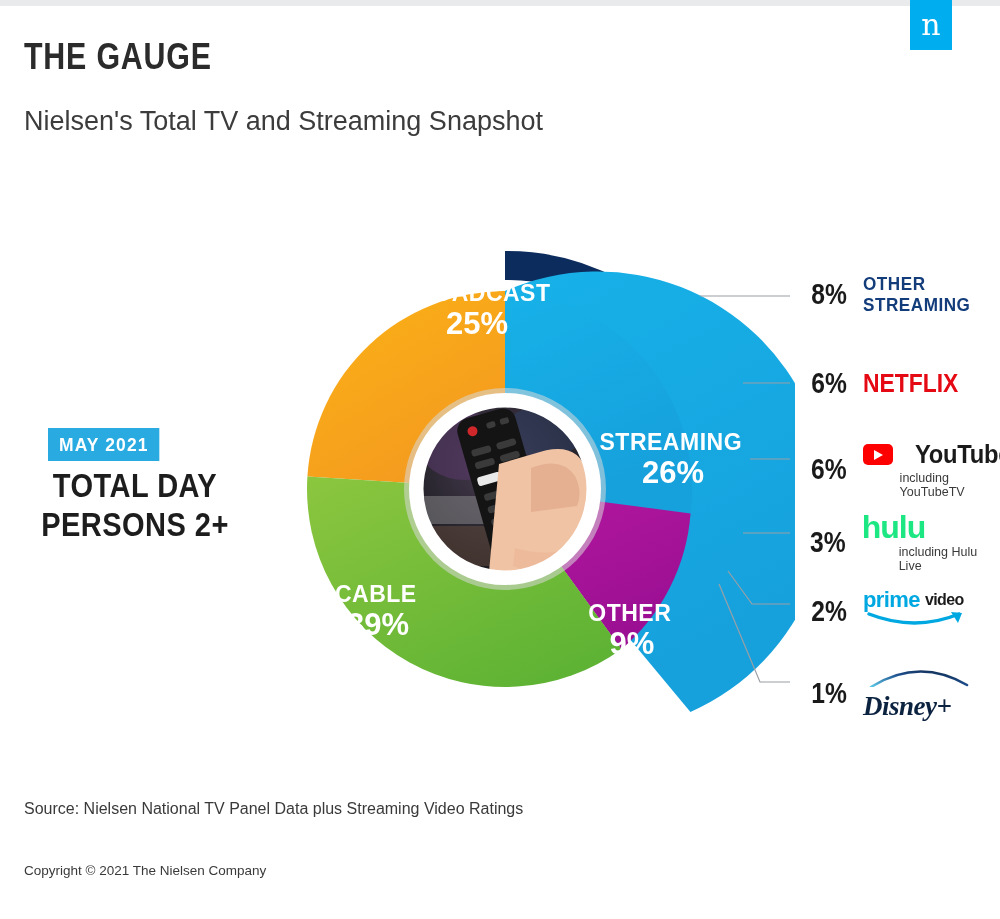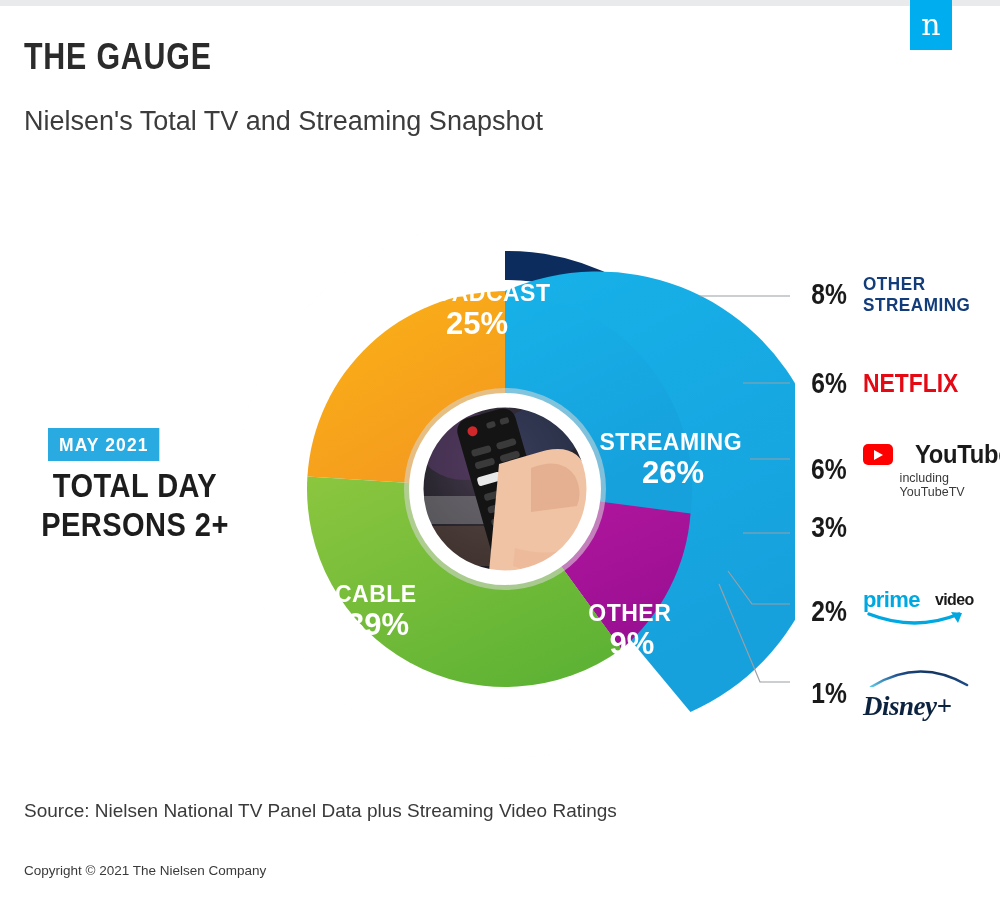--- a/index.html
+++ b/index.html
@@ -23,21 +23,21 @@
     font-size:37px;font-weight:bold;letter-spacing:1px;
     color:#2b2b2b;
     transform:scaleX(0.82);transform-origin:left center;
   }
   .subtitle{
     position:absolute;left:24px;top:106px;
     font-size:27px;color:#3c3c3c;font-weight:normal;
   }
   .source{
     position:absolute;left:24px;top:800px;
-    font-size:19px;color:#3a3a3a;
+    font-size:16px;color:#3a3a3a;
   }
   .copyright{
     position:absolute;left:24px;top:863px;
     font-size:13.5px;color:#3a3a3a;
   }
 
   
   .date-badge{
     position:absolute;left:48px;top:428px;
     background:#29ABE2;color:#fff;
@@ -101,21 +101,21 @@
     font-family:"Liberation Sans Narrow","Liberation Sans",sans-serif;
     font-weight:bold;font-size:25px;color:#1a1a1a;letter-spacing:-0.3px;
     transform:scaleX(0.95);transform-origin:left center;
   }
   .sub-note{font-size:12.5px;color:#3a3a3a;margin-top:2px;margin-left:37px;}
   .hulu{
     font-family:"Liberation Sans","DejaVu Sans",sans-serif;
     font-weight:bold;font-size:32px;color:#1CE783;letter-spacing:-1px;
     line-height:32px;
   }
-  .prime-line{display:flex;align-items:flex-start;gap:15px;line-height:20px;}
+  .prime-line{display:flex;align-items:flex-start;gap:5px;line-height:20px;}
   .prime-p{font-size:22px;font-weight:bold;color:#00A8E1;letter-spacing:-0.6px;}
   .prime-v{font-size:16px;font-weight:bold;color:#1b1b1b;letter-spacing:-0.6px;}
   .disney-word{
     font-family:"Liberation Serif", serif;
     font-style:italic;font-weight:bold;font-size:27px;color:#0C2340;
     letter-spacing:-0.5px;
   }
 </style>
 </head>
 <body>
@@ -295,20 +295,24 @@
       <div class="yt-line">
         <span class="yt-badge"></span>
         <span class="yt-word">YouTube</span>
       </div>
       <div class="sub-note">including YouTubeTV</div>
     </div>
   </div>
 
   <div class="legend-row" style="top:246px;left:0;">
     <div class="pct">3%</div>
+    <div class="brand">
+      <div class="hulu">hulu</div>
+      <div class="sub-note">including Hulu Live</div>
+    </div>
   </div>
 
   <div class="legend-row" style="top:325px;left:0;">
     <div class="pct">2%</div>
     <div class="brand">
       <div class="prime-line">
         <span class="prime-p">prime</span>
         <span class="prime-v">video</span>
       </div>
       <svg width="110" height="18">

